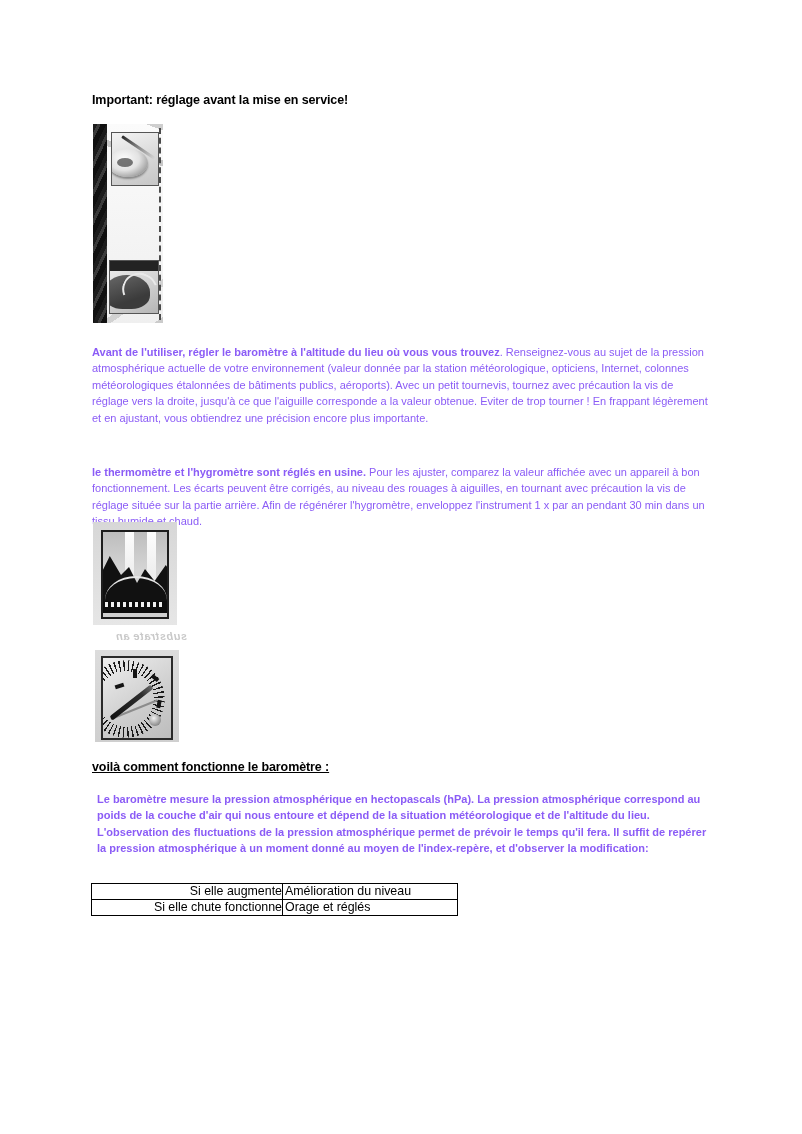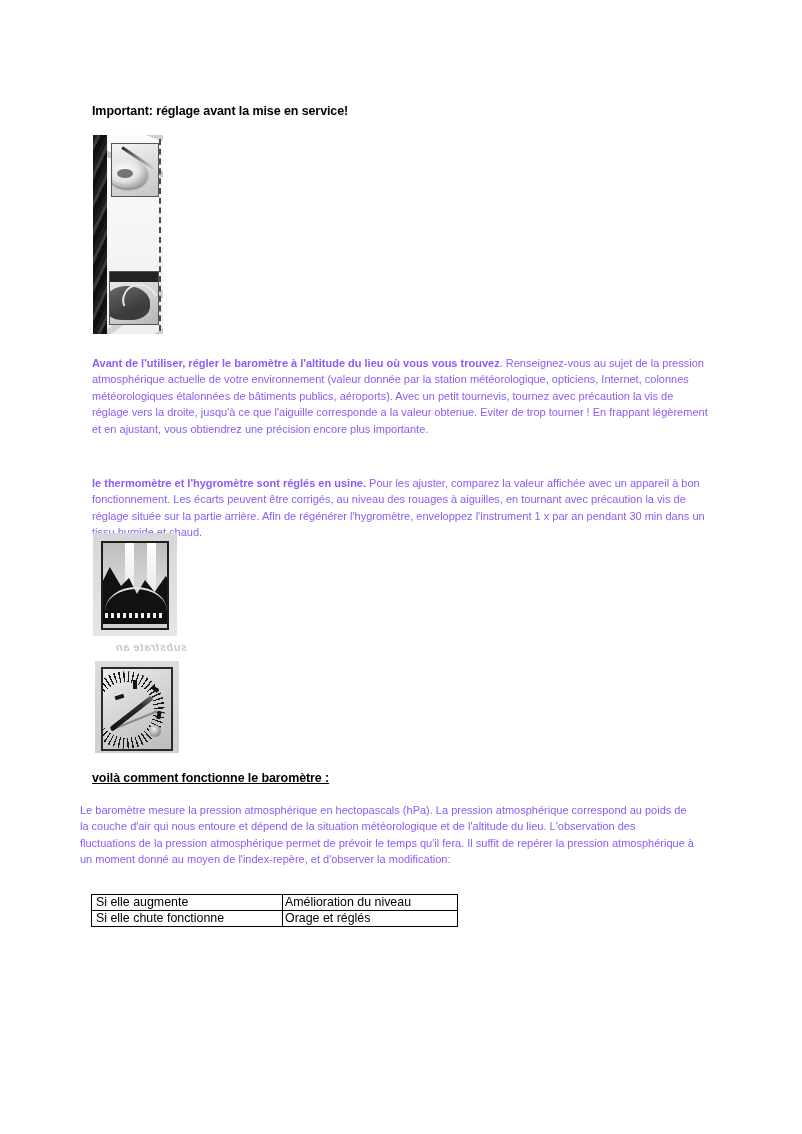--- a/index.html
+++ b/index.html
@@ -15,21 +15,20 @@
     font-family: "Liberation Sans", sans-serif;
     color: #000000;
     overflow: hidden;
   }
   .page {
     position: absolute;
     left: 0; top: 0;
     width: 802px;
     height: 988px;
     background: #ffffff;
-    margin-top: 11px;
   }
 
   
   .heading {
     position: absolute;
     font-size: 12.5px;
     font-weight: bold;
     letter-spacing: -0.1px;
     white-space: nowrap;
   }
@@ -40,21 +39,21 @@
   .para {
     position: absolute;
     font-size: 11px;
     line-height: 16.4px;
     text-align: left;
     color: #8b5cf6;
   }
   .para b { font-weight: bold; }
   #para-altitude { left: 92px; top: 344px; width: 618px; }
   #para-thermometre { left: 92px; top: 464px; width: 618px; }
-  #para-mesure { left: 80px; top: 791px; width: 614px; }
+  #para-mesure { left: 97px; top: 791px; width: 614px; font-weight: bold; }
 
   
   #figure-adjust {
     position: absolute;
     left: 93px;
     top: 124px;
     width: 70px;
     height: 199px;
     overflow: hidden;
     background: #f2f2f2;
@@ -293,21 +292,21 @@
   }
   #weather-table td {
     border: 1px solid #000000;
     height: 15px;
     padding: 0 0 0 4px;
     vertical-align: middle;
     white-space: nowrap;
     overflow: visible;
     line-height: 15px;
   }
-  #weather-table td.col-condition { width: 186px; }
+  #weather-table td.col-condition { width: 186px; text-align: right; }
   #weather-table td.col-forecast  { width: 172px; padding-left: 2px; }
   #weather-table .overflow-text {
     display: inline-block;
     white-space: nowrap;
     position: relative;
     z-index: 2;
     background: transparent;
   }
 </style>
 </head>

